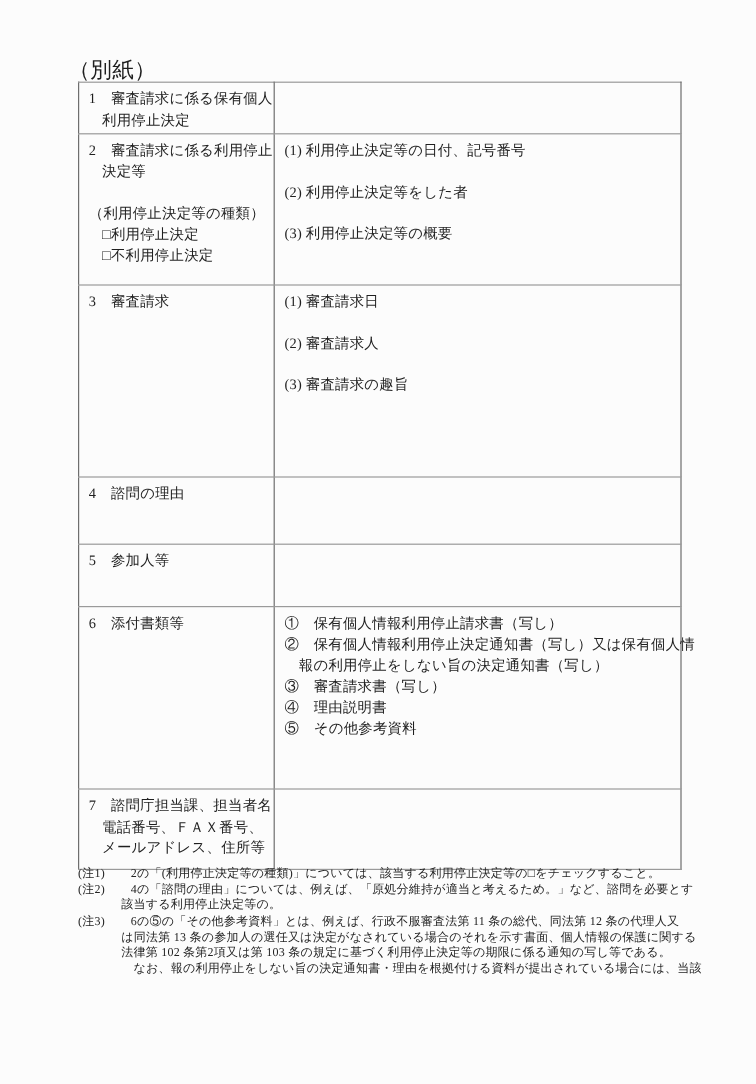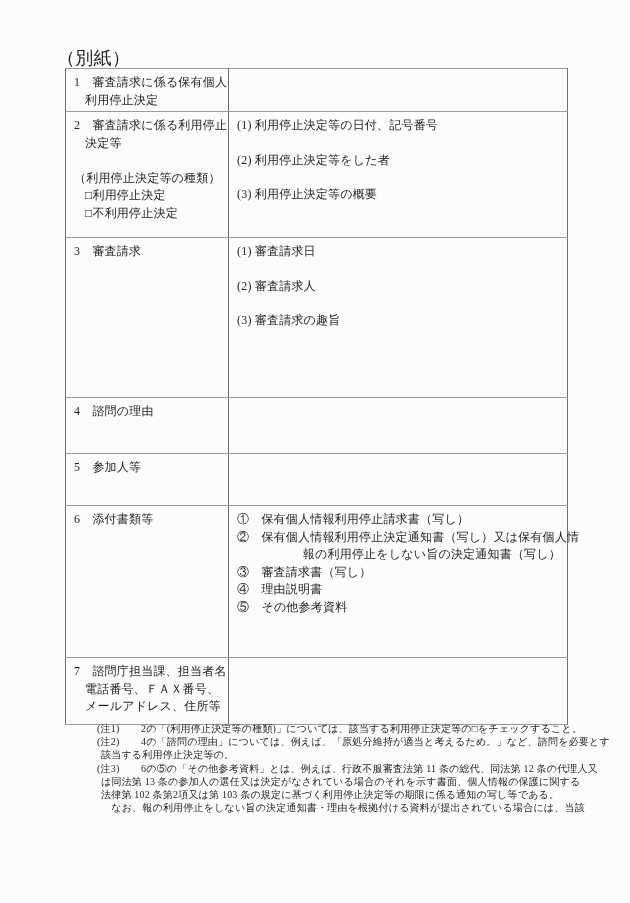--- a/index.html
+++ b/index.html
@@ -35,33 +35,33 @@
   table.form{border:1.6px solid #565656;}
   td.c1{width:163px;}
   td.c2{width:339px;}
   td.pt{padding-top:12px;margin-top:34px;}
   .ln{
     line-height:17.5px;
     white-space:nowrap;
     letter-spacing:.2px;
   }
   .ind{padding-left:11px;}
-  .ind6{padding-left:12px;text-align:right;}
+  .ind6{padding-left:12px;}
   .gap{height:17.5px;}
   .sp2 .ln{margin-bottom:17px;}
   .cb{display:inline;}
   .notes{
     position:absolute;left:65px;top:722px;width:512px;
     font-size:10px;letter-spacing:.2px;color:#242424;
   }
   .note-line{
     line-height:13.2px;
     white-space:nowrap;
   }
-  .note-label{display:inline-block;width:44px;margin-left:32px;}
+  .note-label{display:inline-block;width:44px;}
   .note-line.cont{padding-left:36px;}
 </style>
 </head>
 <body>
 
 <div class="page">
 
   <div class="bessi">（別紙）</div>
 
   <table class="form">

